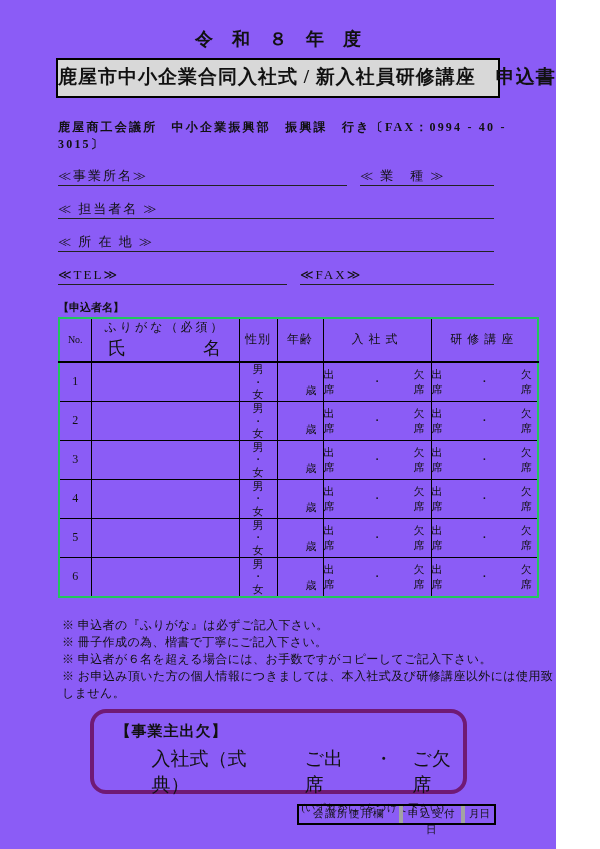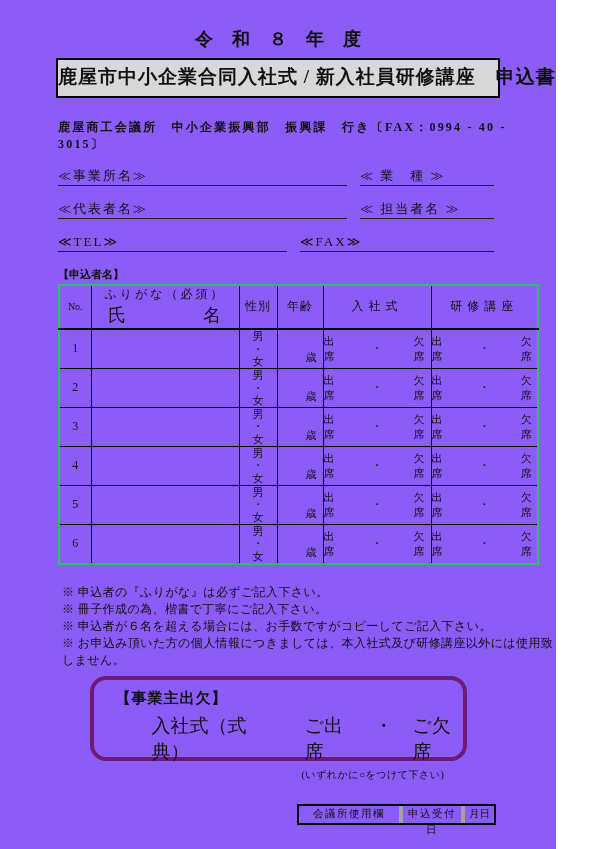--- a/index.html
+++ b/index.html
@@ -90,30 +90,32 @@
       <span class="flabel">≪事業所名≫</span>
       <span class="fblank"></span>
     </div>
     <div class="field f-industry">
       <span class="flabel">≪ 業　種 ≫</span>
       <span class="fblank"></span>
     </div>
   </div>
 
   <div class="frow">
-    <div class="field f-representative">
-      <span class="flabel">≪代表者名≫</span>
-      <span class="fblank"></span>
-    </div>
     <div class="field f-contact">
       <span class="flabel">≪ 担当者名 ≫</span>
       <span class="fblank"></span>
     </div>
   </div>
 
+  <div class="frow">
+    <div class="field f-address">
+      <span class="flabel">≪ 所 在 地 ≫</span>
+      <span class="fblank"></span>
+    </div>
+  </div>
 
   <div class="frow">
     <div class="field f-tel">
       <span class="flabel">≪TEL≫</span>
       <span class="fblank"></span>
     </div>
     <div class="field f-fax">
       <span class="flabel">≪FAX≫</span>
       <span class="fblank"></span>
     </div>

